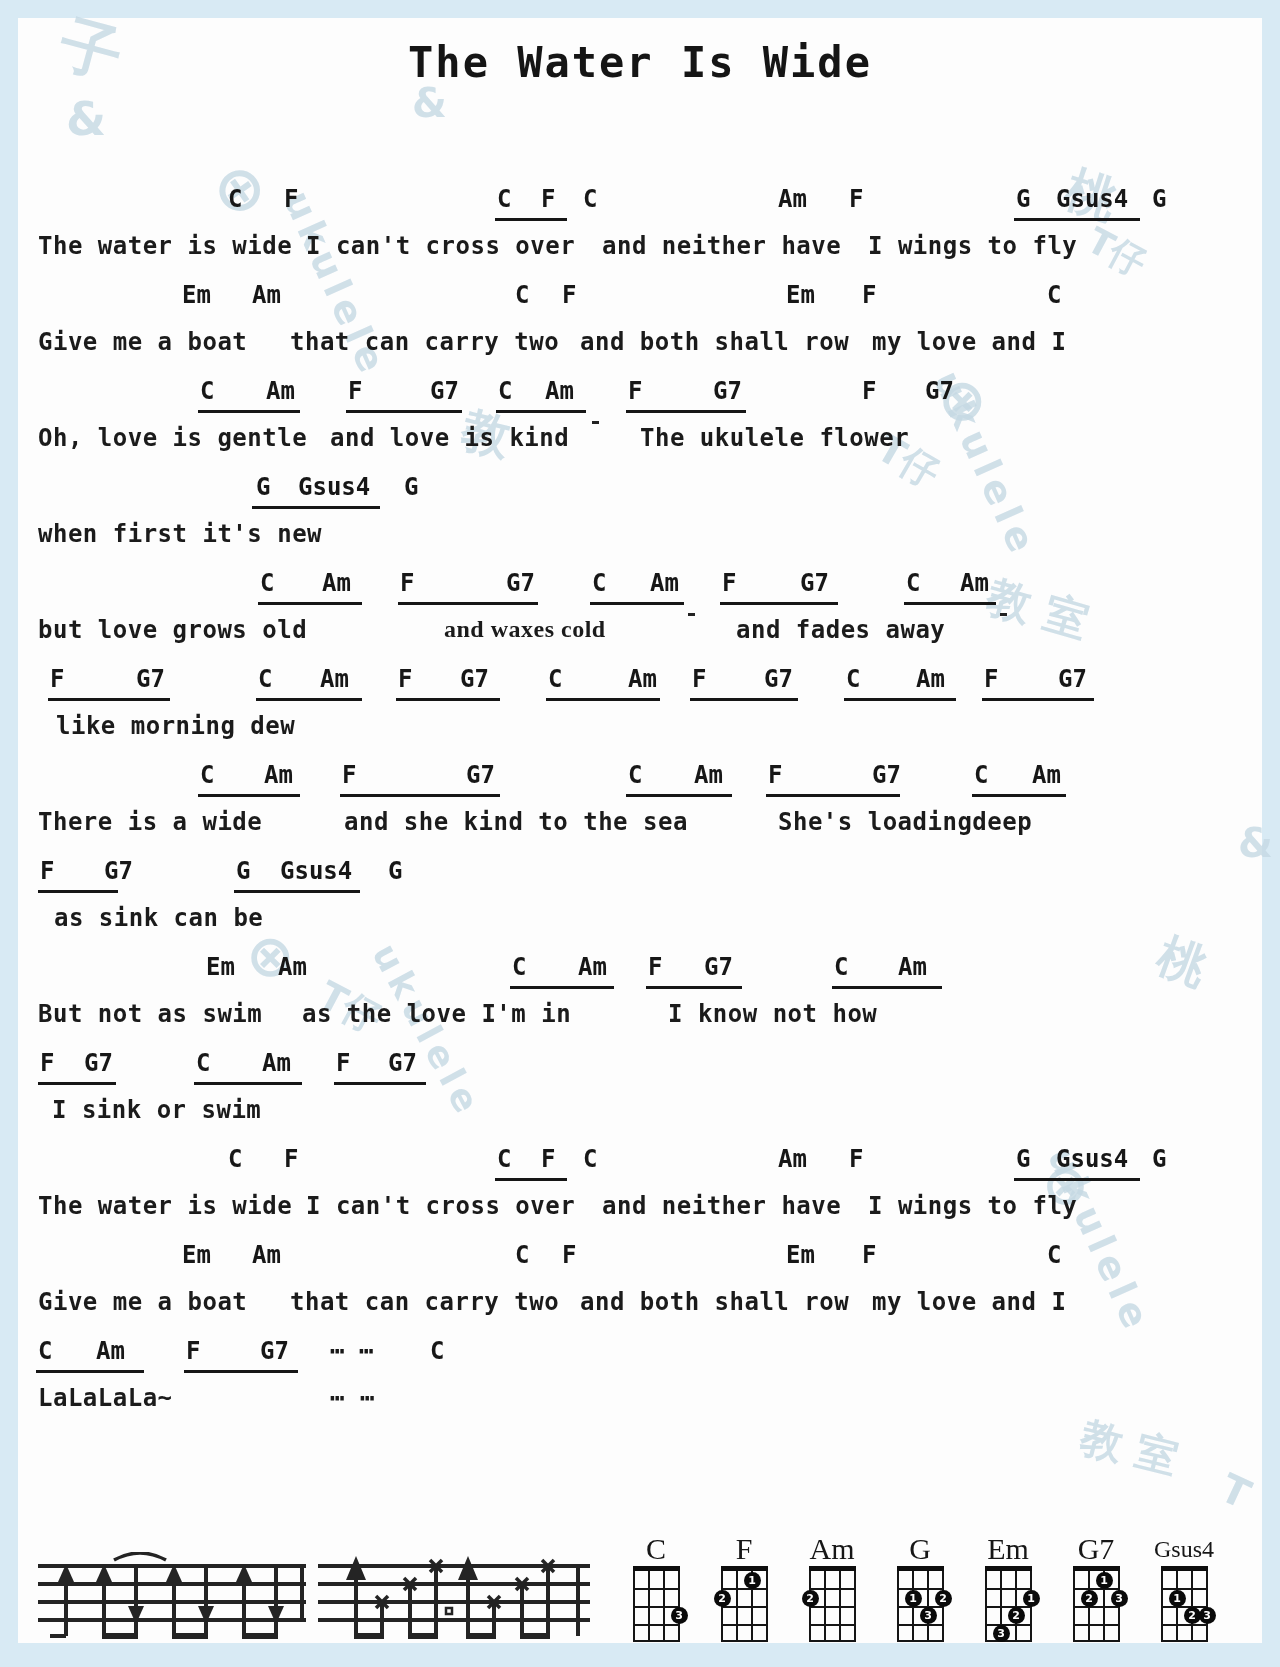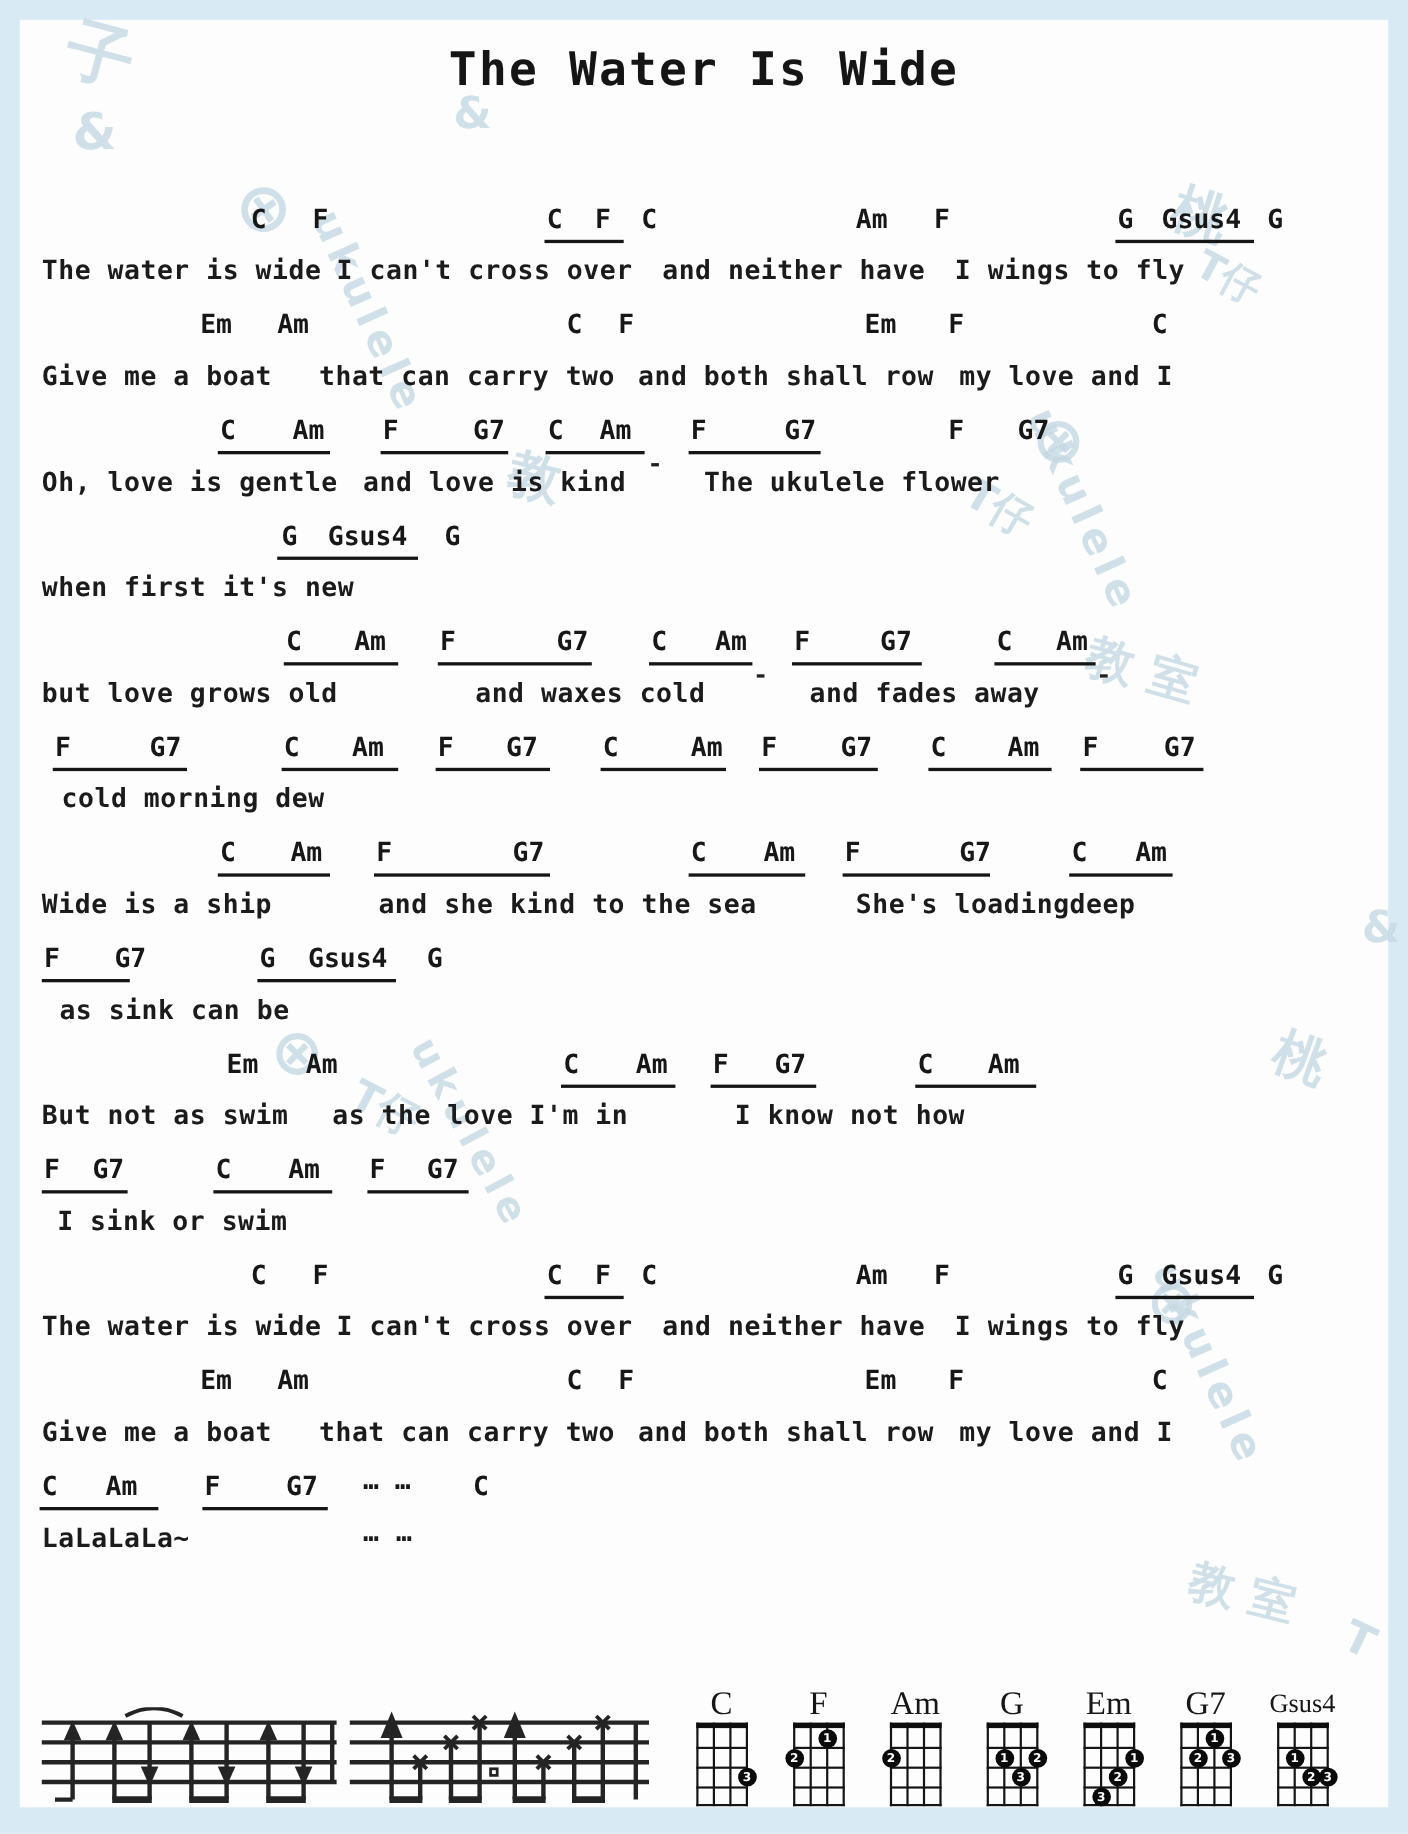--- a/index.html
+++ b/index.html
@@ -120,21 +120,21 @@
       <div class="chord" style="left: 906px; top: 569px;">C</div>
       <div class="chord" style="left: 960px; top: 569px;">Am</div>
       <div class="uline" style="left: 258px; top: 602px; width: 104px;"></div>
       <div class="uline" style="left: 398px; top: 602px; width: 140px;"></div>
       <div class="uline" style="left: 590px; top: 602px; width: 94px;"></div>
       <div class="uline" style="left: 720px; top: 602px; width: 118px;"></div>
       <div class="uline" style="left: 904px; top: 602px; width: 92px;"></div>
       <div class="mark" style="left: 688px; top: 613px;"></div>
       <div class="mark" style="left: 1000px; top: 613px;"></div>
       <div class="lyric" style="left: 38px; top: 616px;">but love grows old</div>
-      <div class="lyric" style="left: 432px; top: 616px;">and waxes cold</div>
+      <div class="lyric" style="left: 444px; top: 616px; font-family: Liberation Serif, serif;">and waxes cold</div>
       <div class="lyric" style="left: 736px; top: 616px;">and fades away</div>
       <div class="chord" style="left: 50px; top: 665px;">F</div>
       <div class="chord" style="left: 136px; top: 665px;">G7</div>
       <div class="chord" style="left: 258px; top: 665px;">C</div>
       <div class="chord" style="left: 320px; top: 665px;">Am</div>
       <div class="chord" style="left: 398px; top: 665px;">F</div>
       <div class="chord" style="left: 460px; top: 665px;">G7</div>
       <div class="chord" style="left: 548px; top: 665px;">C</div>
       <div class="chord" style="left: 628px; top: 665px;">Am</div>
       <div class="chord" style="left: 692px; top: 665px;">F</div>
@@ -143,37 +143,37 @@
       <div class="chord" style="left: 916px; top: 665px;">Am</div>
       <div class="chord" style="left: 984px; top: 665px;">F</div>
       <div class="chord" style="left: 1058px; top: 665px;">G7</div>
       <div class="uline" style="left: 48px; top: 698px; width: 122px;"></div>
       <div class="uline" style="left: 256px; top: 698px; width: 106px;"></div>
       <div class="uline" style="left: 396px; top: 698px; width: 104px;"></div>
       <div class="uline" style="left: 546px; top: 698px; width: 114px;"></div>
       <div class="uline" style="left: 690px; top: 698px; width: 108px;"></div>
       <div class="uline" style="left: 844px; top: 698px; width: 112px;"></div>
       <div class="uline" style="left: 982px; top: 698px; width: 112px;"></div>
-      <div class="lyric" style="left: 56px; top: 712px;">cold morning dew</div>
+      <div class="lyric" style="left: 56px; top: 712px;">like morning dew</div>
       <div class="chord" style="left: 200px; top: 761px;">C</div>
       <div class="chord" style="left: 264px; top: 761px;">Am</div>
       <div class="chord" style="left: 342px; top: 761px;">F</div>
       <div class="chord" style="left: 466px; top: 761px;">G7</div>
       <div class="chord" style="left: 628px; top: 761px;">C</div>
       <div class="chord" style="left: 694px; top: 761px;">Am</div>
       <div class="chord" style="left: 768px; top: 761px;">F</div>
       <div class="chord" style="left: 872px; top: 761px;">G7</div>
       <div class="chord" style="left: 974px; top: 761px;">C</div>
       <div class="chord" style="left: 1032px; top: 761px;">Am</div>
       <div class="uline" style="left: 198px; top: 794px; width: 102px;"></div>
       <div class="uline" style="left: 340px; top: 794px; width: 160px;"></div>
       <div class="uline" style="left: 626px; top: 794px; width: 106px;"></div>
       <div class="uline" style="left: 766px; top: 794px; width: 134px;"></div>
       <div class="uline" style="left: 972px; top: 794px; width: 94px;"></div>
-      <div class="lyric" style="left: 38px; top: 808px;">Wide is a ship</div>
+      <div class="lyric" style="left: 38px; top: 808px;">There is a wide</div>
       <div class="lyric" style="left: 344px; top: 808px;">and she kind to the sea</div>
       <div class="lyric" style="left: 778px; top: 808px;">She's loadingdeep</div>
       <div class="chord" style="left: 40px; top: 857px;">F</div>
       <div class="chord" style="left: 104px; top: 857px;">G7</div>
       <div class="chord" style="left: 236px; top: 857px;">G</div>
       <div class="chord" style="left: 280px; top: 857px;">Gsus4</div>
       <div class="chord" style="left: 388px; top: 857px;">G</div>
       <div class="uline" style="left: 38px; top: 890px; width: 80px;"></div>
       <div class="uline" style="left: 234px; top: 890px; width: 126px;"></div>
       <div class="lyric" style="left: 54px; top: 904px;">as sink can be</div>

